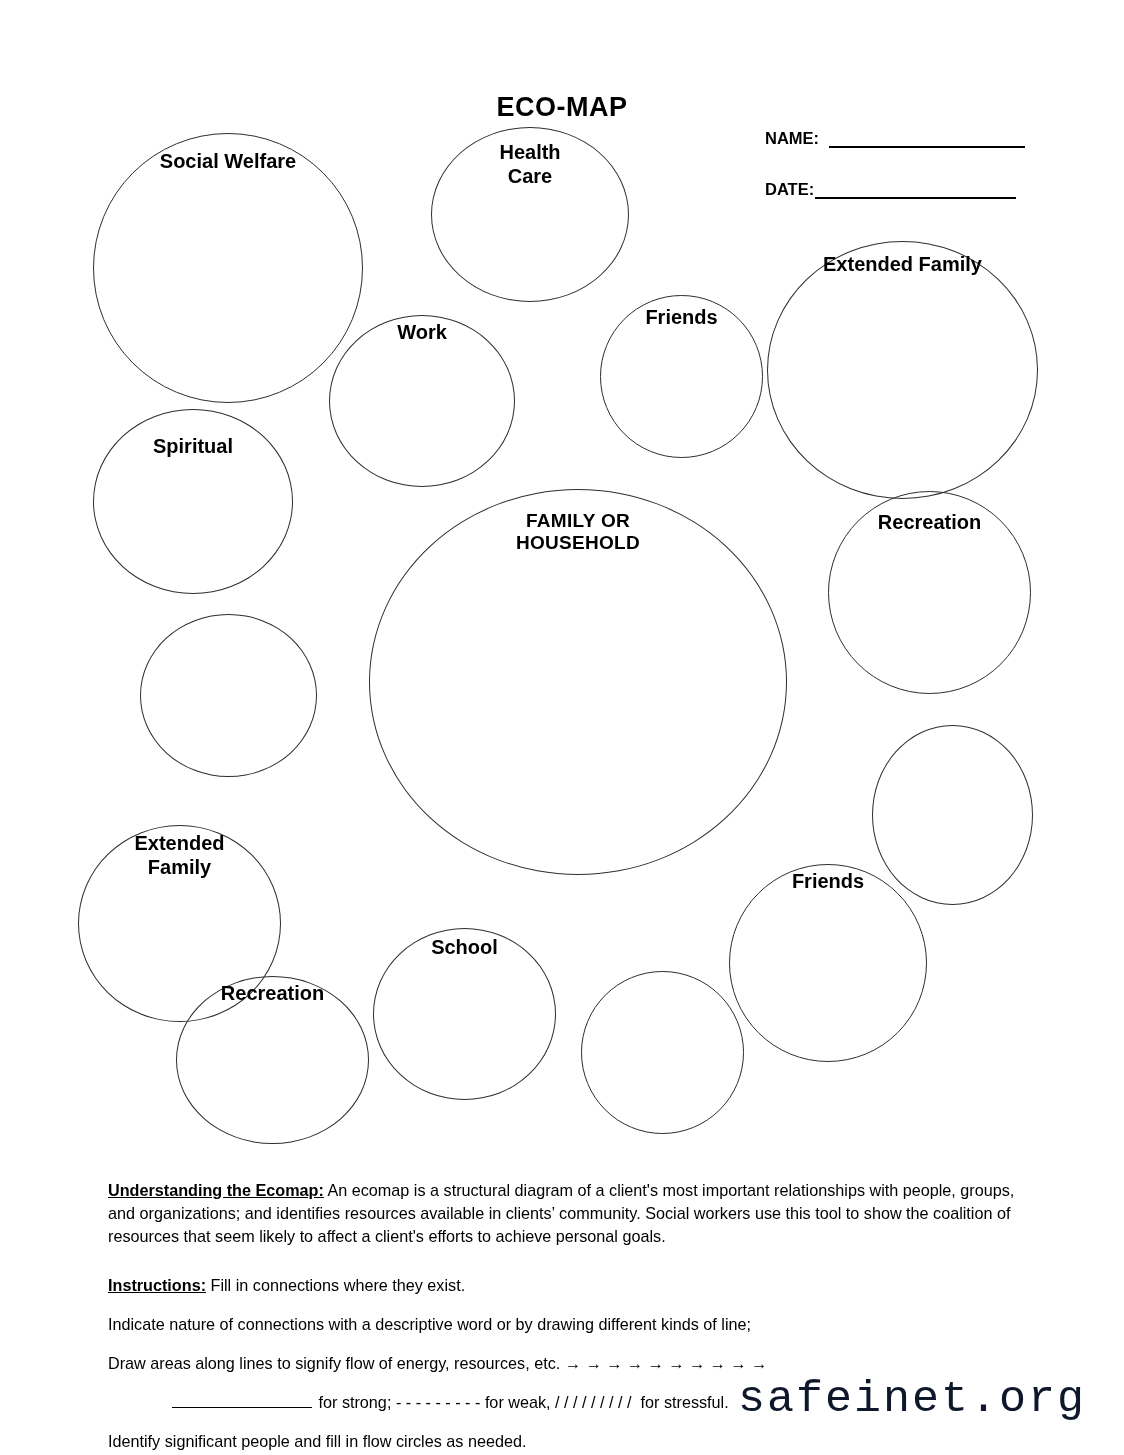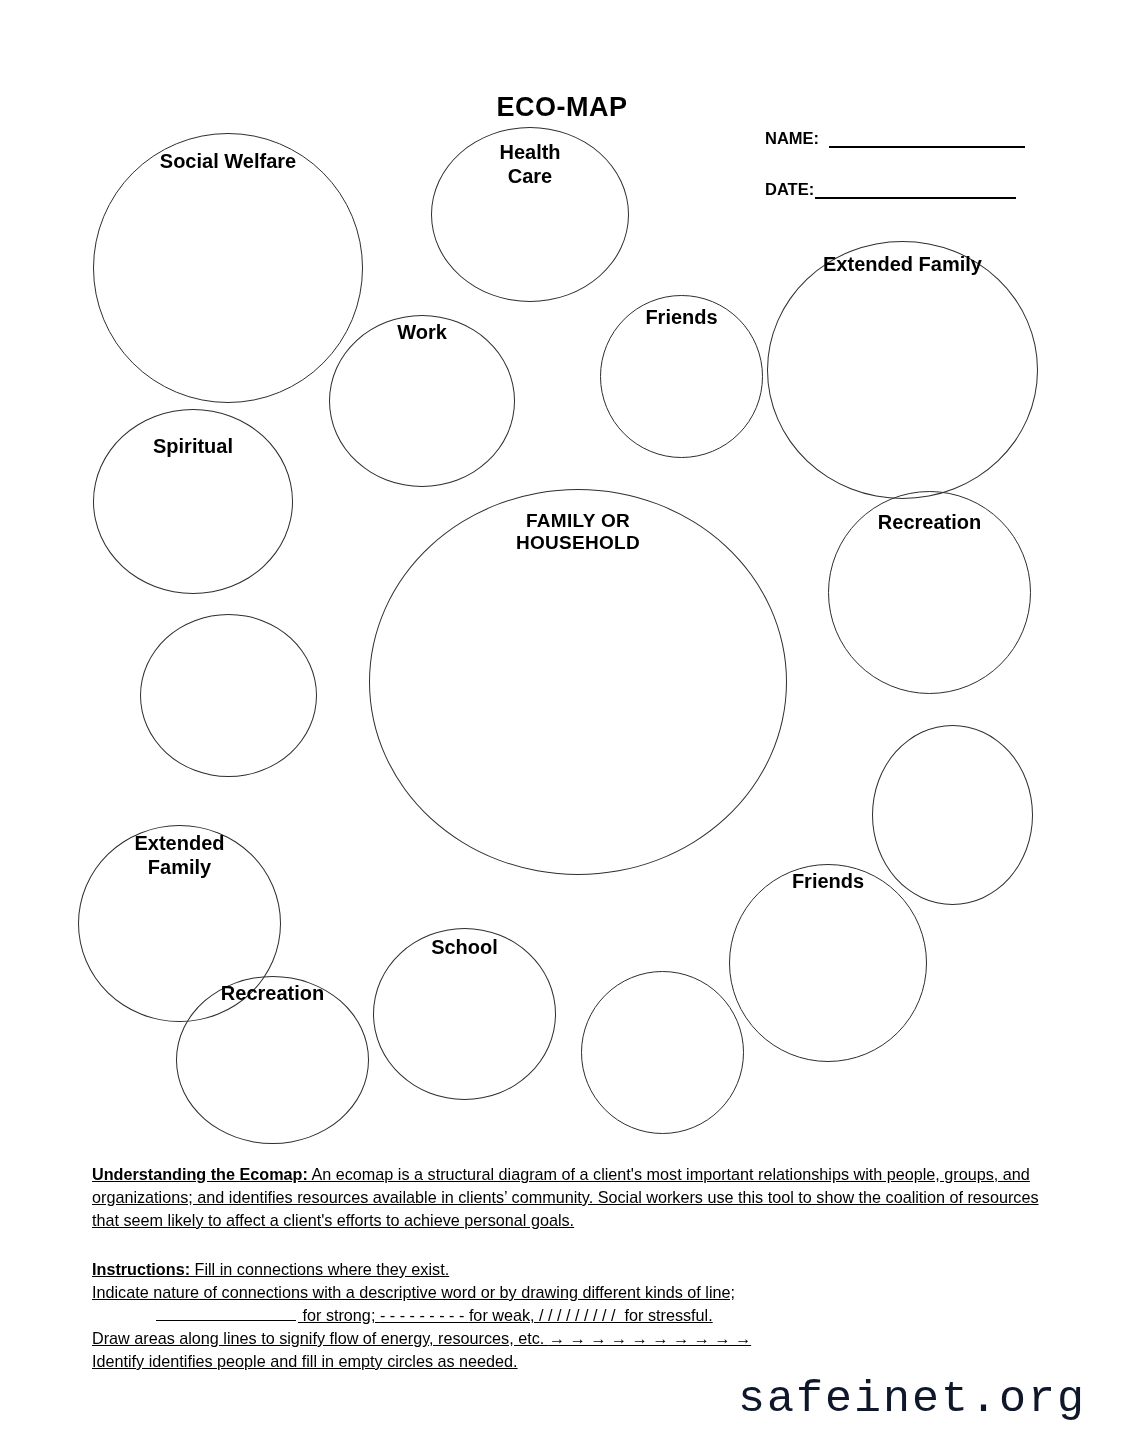--- a/index.html
+++ b/index.html
@@ -82,21 +82,21 @@
   
   #notes {
     position: absolute;
     left: 92px;
     top: 1163px;
     width: 952px;
     font-size: 16.2px;
     line-height: 1.42;
     font-family: "Liberation Sans", sans-serif;
   }
-  #notes p { margin: 0; text-decoration: underline; }
+  #notes p { margin: 16px; }
   .u-bold {
     font-weight: bold;
     text-decoration: underline;
   }
   #instructions-block { margin-top: 26px !important; }
   .legend-line {
     display: block;
     padding-left: 64px;
     white-space: pre;
   }
@@ -207,25 +207,25 @@
 
   <p id="instructions-block">
     <span class="u-bold">Instructions:</span><span> Fill in connections where they exist.</span>
   </p>
 
   <p>
     <span>Indicate nature of connections with a descriptive word or by drawing different kinds of line;</span>
   </p>
 
   <p>
+    <span>Draw areas along lines to signify flow of energy, resources, etc. </span><span>→ → → → → → → → → →</span>
+  </p>
+
+  <p>
     <span class="legend-line"><span class="blank-rule"></span><span> for strong; </span><span>- - - - - - - - - </span><span>for weak, </span><span>/ / / / / / / / / </span><span> for stressful.</span></span>
   </p>
 
   <p>
-    <span>Draw areas along lines to signify flow of energy, resources, etc. </span><span>→ → → → → → → → → →</span>
-  </p>
-
-  <p>
-    <span>Identify identifies people and fill in empty circles as needed.</span>
+    <span>Identify significant people and fill in flow circles as needed.</span>
   </p>
 </div>
 
 <div id="watermark">safeinet.org</div>
 
 </body></html>

